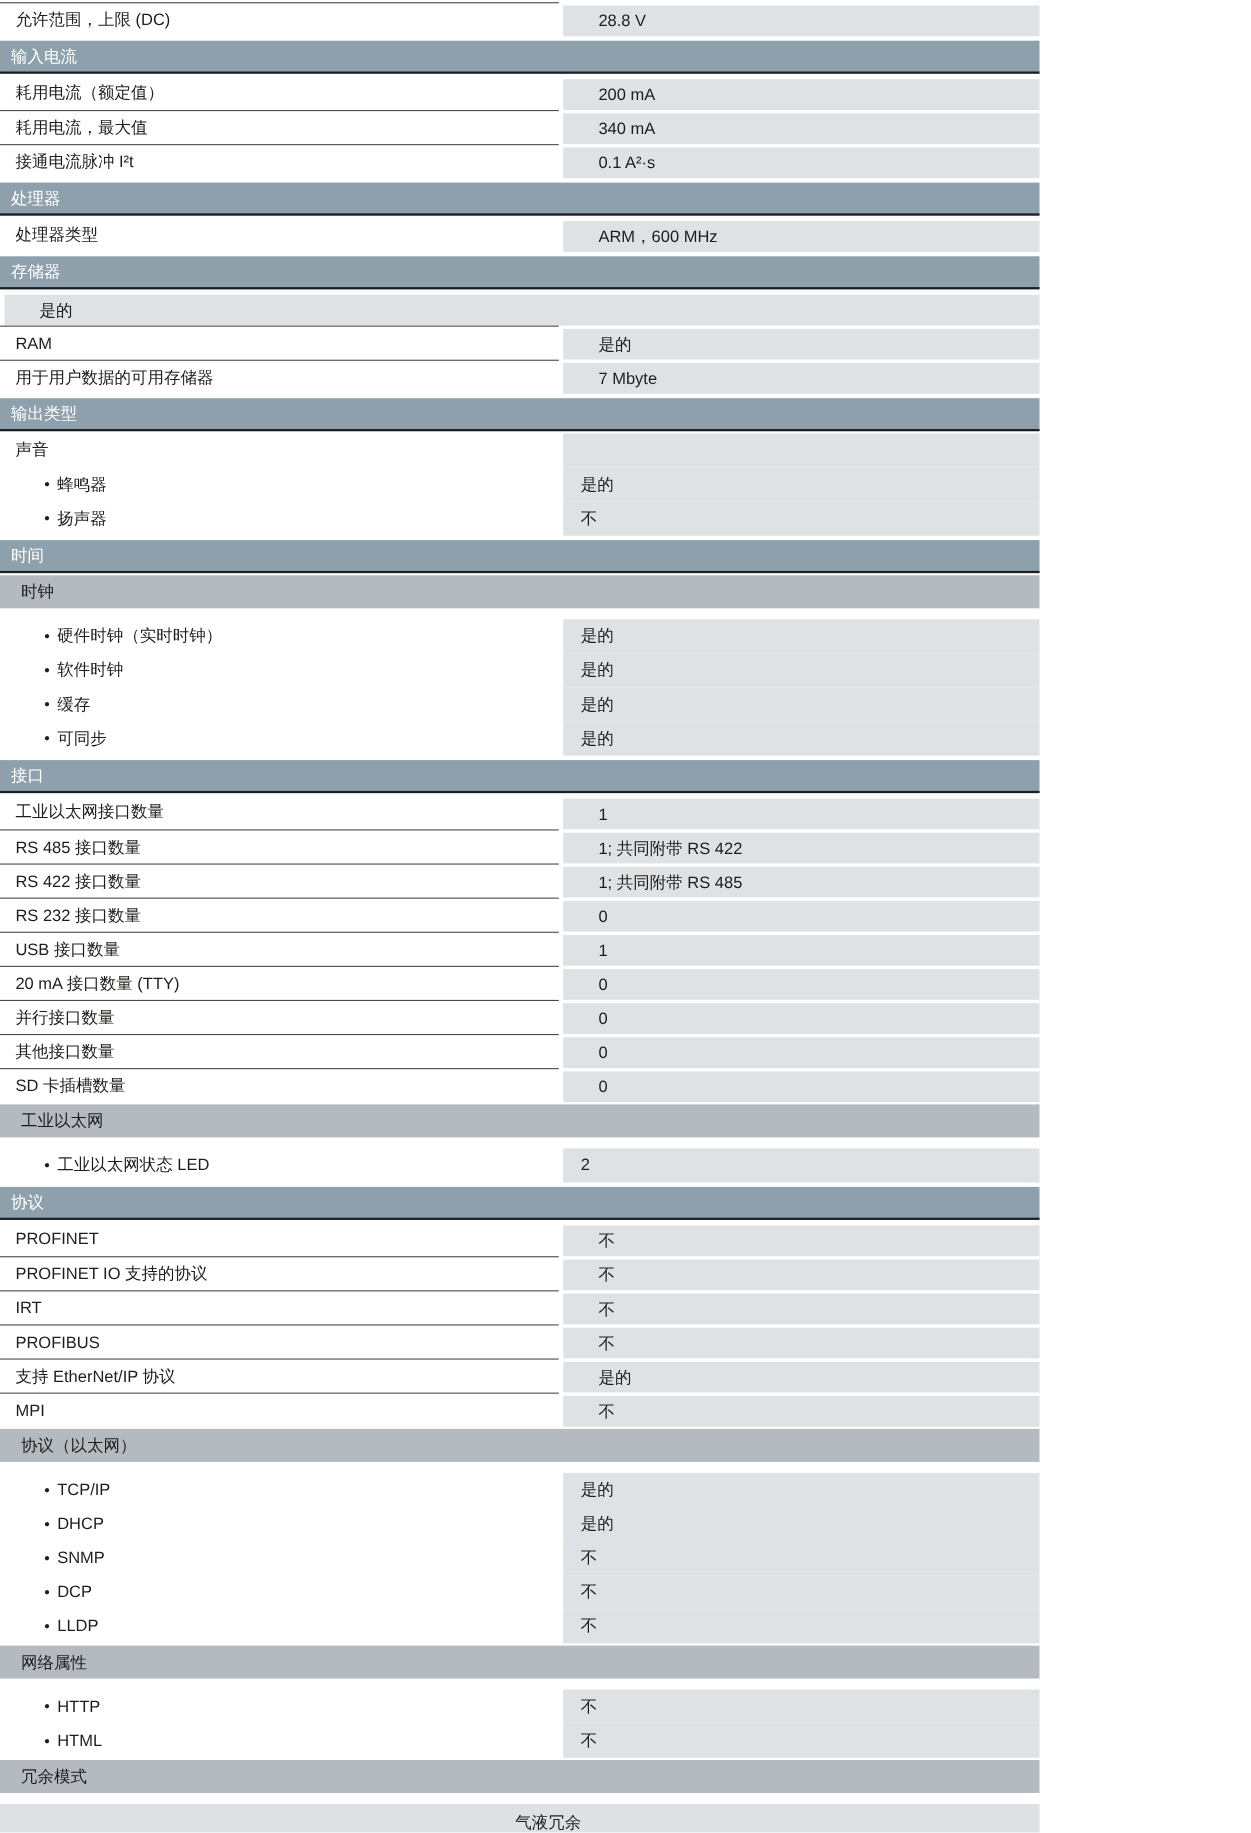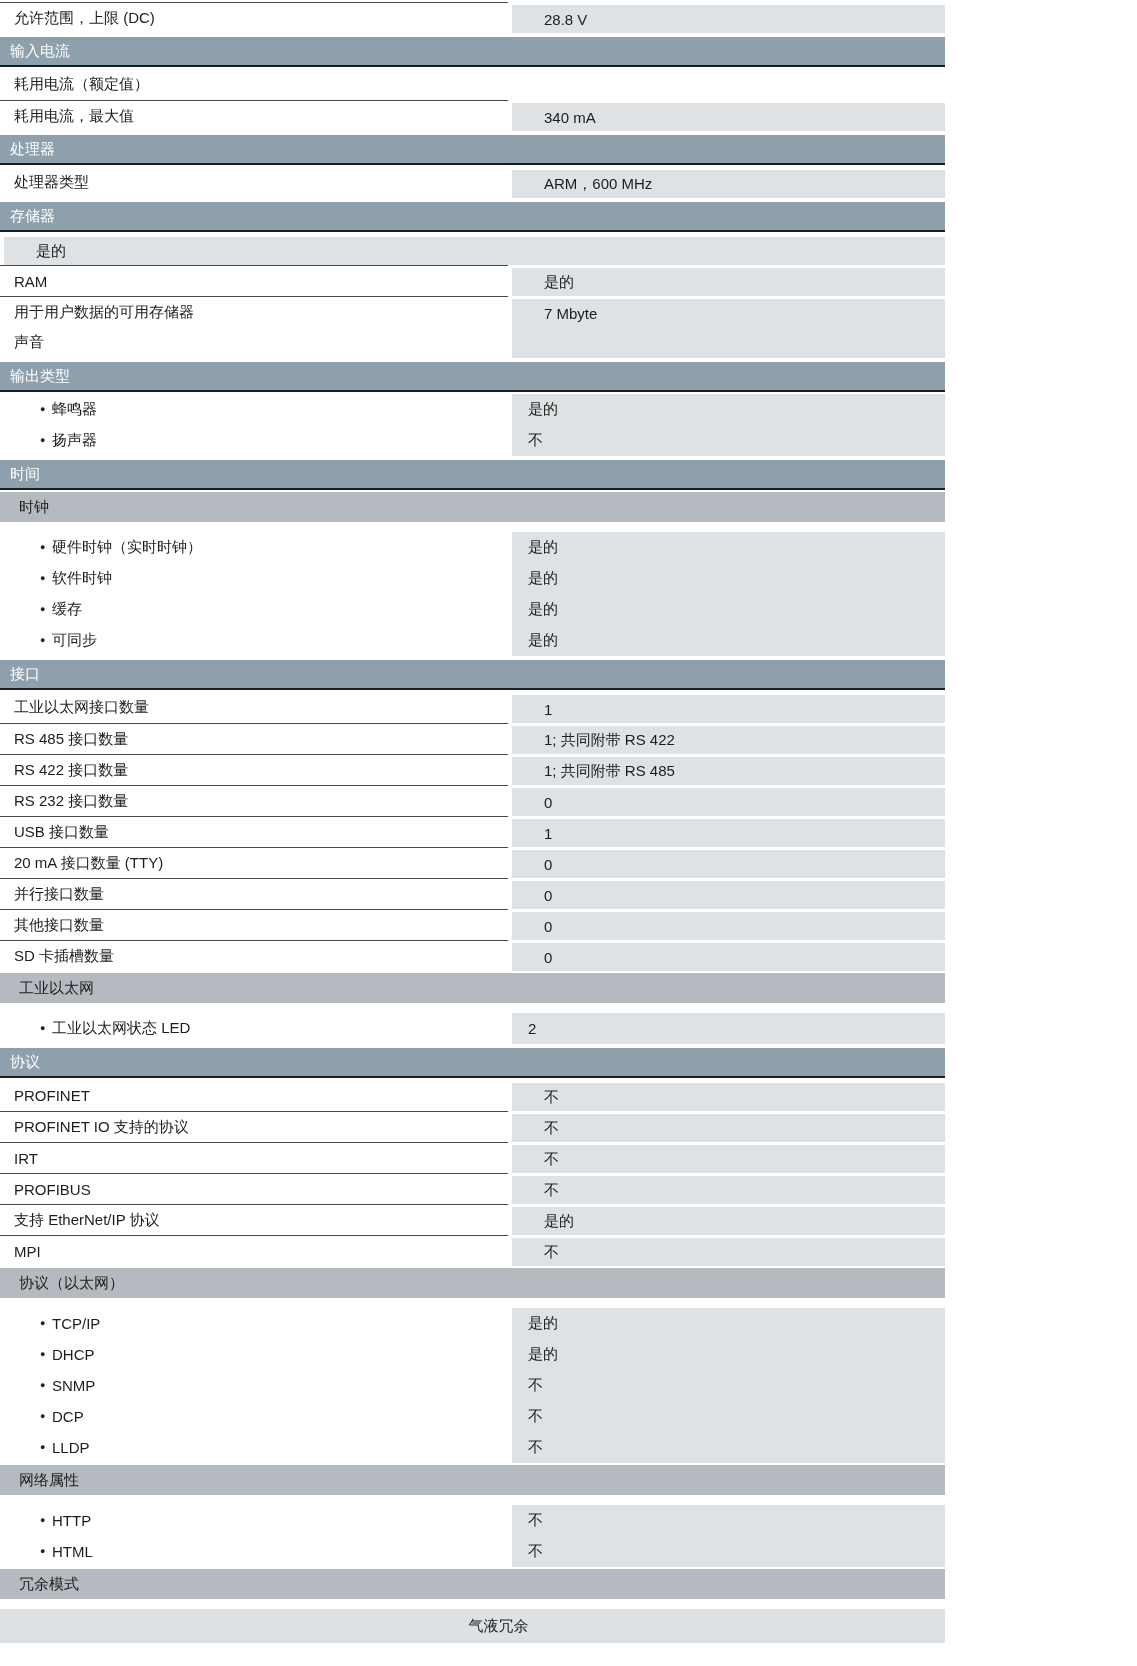--- a/index.html
+++ b/index.html
@@ -76,29 +76,40 @@
         <span class="vtext">28.8 V</span>
       </div>
     </div>
     <div class="r section">
       <span class="lbl">输入电流</span>
     </div>
     <div class="r row">
       <div class="left">
         <span class="lbl">耗用电流（额定值）</span>
       </div>
+      <div class="val">
+        <span class="vtext">200 mA</span>
+      </div>
     </div>
     <div class="r row">
       <div class="left">
         <span class="lbl">耗用电流，最大值</span>
       </div>
       <div class="val">
         <span class="vtext">340 mA</span>
       </div>
     </div>
+    <div class="r row">
+      <div class="left">
+        <span class="lbl">接通电流脉冲 I²t</span>
+      </div>
+      <div class="val">
+        <span class="vtext">0.1 A²·s</span>
+      </div>
+    </div>
     <div class="r section">
       <span class="lbl">处理器</span>
     </div>
     <div class="r row">
       <div class="left">
         <span class="lbl">处理器类型</span>
       </div>
       <div class="val">
         <span class="vtext">ARM，600 MHz</span>
       </div>
@@ -120,30 +131,30 @@
       </div>
     </div>
     <div class="r row">
       <div class="left">
         <span class="lbl">用于用户数据的可用存储器</span>
       </div>
       <div class="val">
         <span class="vtext">7 Mbyte</span>
       </div>
     </div>
+    <div class="r section">
+      <span class="lbl">输出类型</span>
+    </div>
     <div class="r group">
       <div class="left">
         <span class="lbl">声音</span>
       </div>
       <div class="val">
         <span class="vtext"></span>
       </div>
-    </div>
-    <div class="r section">
-      <span class="lbl">输出类型</span>
     </div>
     <div class="r bullet">
       <div class="left">
         <span class="bullet-dot">●</span>
         <span class="lbl">蜂鸣器</span>
       </div>
       <div class="val">
         <span class="vtext">是的</span>
       </div>
     </div>

